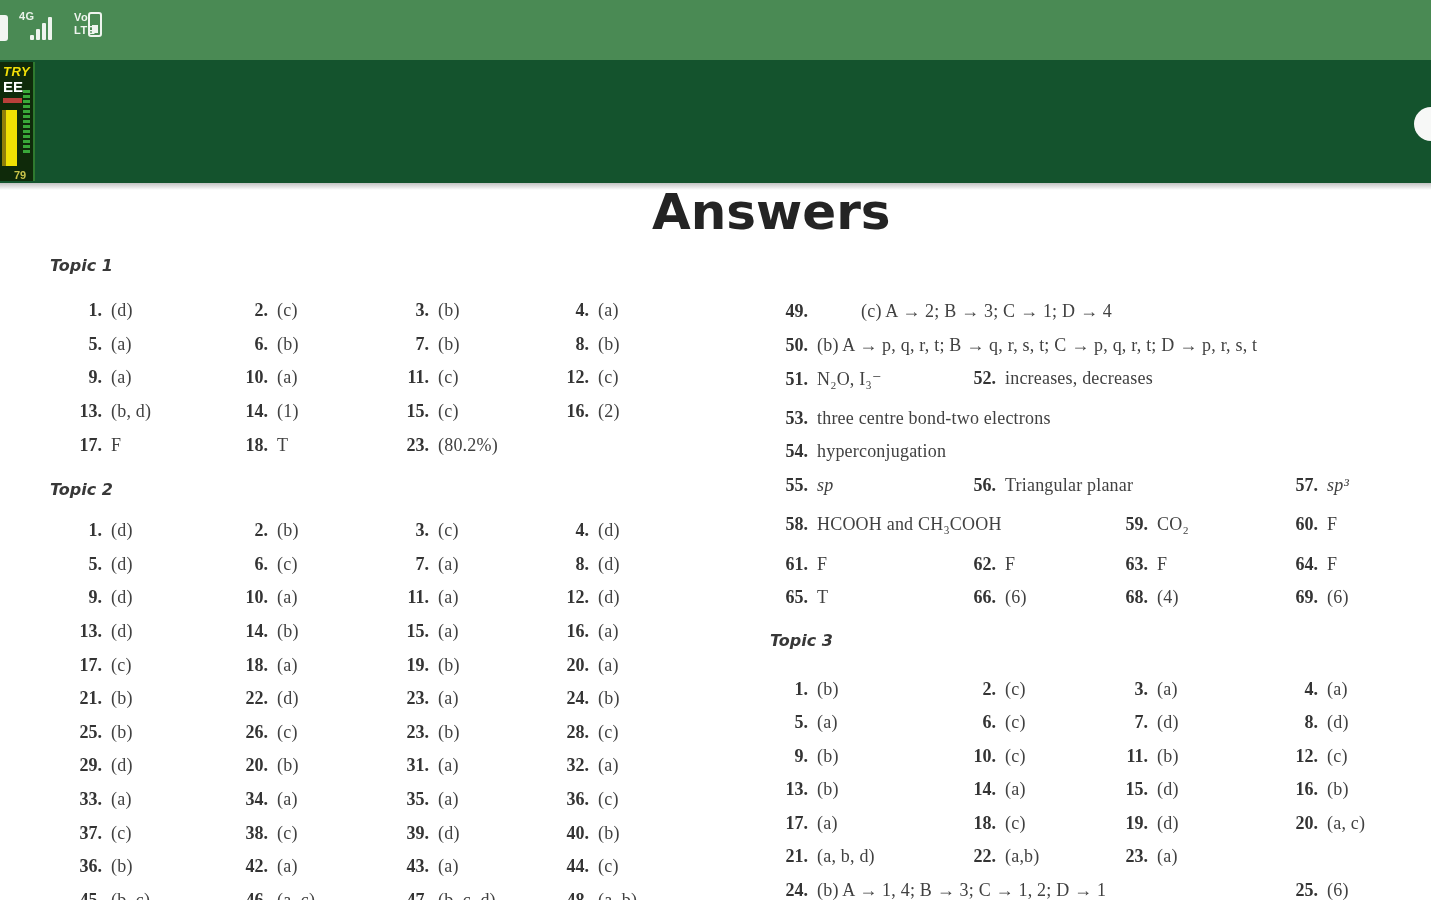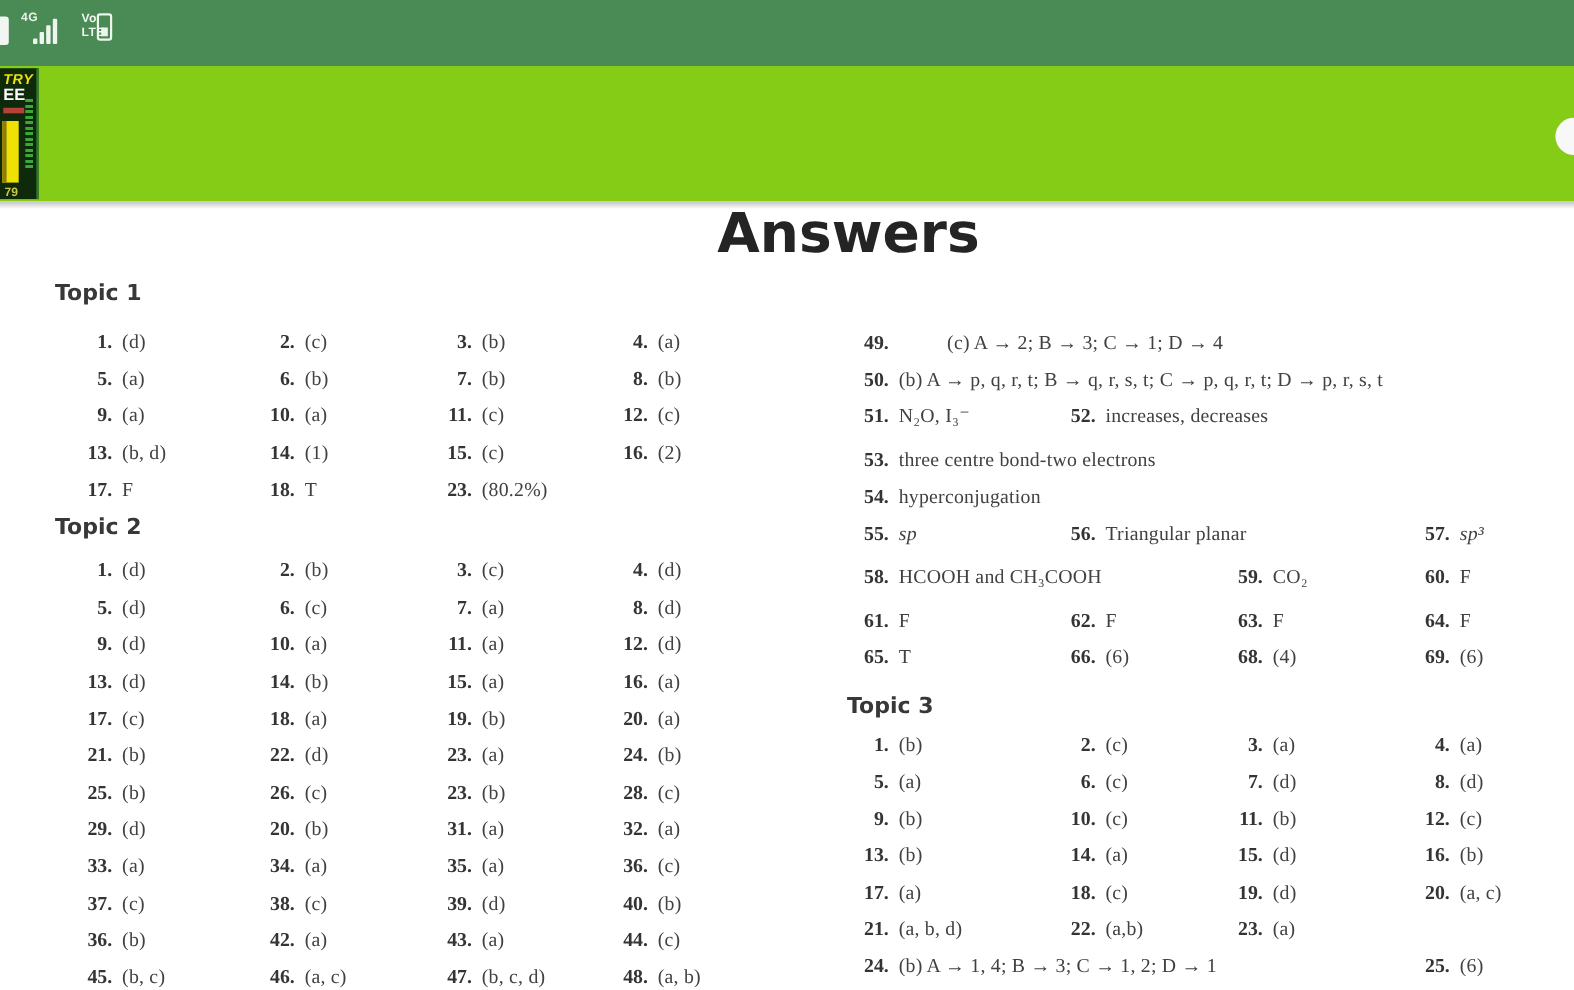--- a/index.html
+++ b/index.html
@@ -24,51 +24,51 @@
   .sb-bars i:nth-child(3){ left:12px; height:17px; }
   .sb-bars i:nth-child(4){ left:18px; height:23px; }
   .sb-volte { position:absolute; left:62px; top:11px; color:#eef4ee;
     font-size:11px; font-weight:bold; line-height:13px; letter-spacing:0.5px;margin-left:12px; }
   .sb-volte span { display:block; }
   .sb-hd { position:absolute; left:88px; top:12px; width:14px; height:25px;
     border:2px solid #eef4ee; border-radius:3px; }
   .sb-hd::after { content:""; position:absolute; left:2px; bottom:2px; width:6px; height:8px;
     background:#eef4ee; }
   
-  .header { position:absolute; left:0; top:60px; width:100%; height:123px; background:#84cc16; }
+  .header { position:absolute; left:0; top:60px; width:100%; height:123px; background:#14532d; }
   .thumb { position:absolute; left:0; top:2px; width:35px; height:119px;
     background:#0f2a0a; border-right:2px solid #2f7a2f; overflow:hidden; cursor:pointer; }
   .t-line1 { color:#f2df08; font-weight:bold; font-style:italic; font-size:13px;
     line-height:15px; padding:2px 0 0 3px; letter-spacing:0.5px; }
   .t-line2 { color:#ffffff; font-weight:bold; font-size:15px; line-height:16px; padding-left:3px; }
   .t-red { width:19px; height:5px; background:#b8403a; margin:3px 0 0 3px; }
   .t-yellow { position:absolute; left:2px; top:48px; width:15px; height:56px;
     background:#efe104; border-left:4px solid #8f7f0a; }
   .t-sidegreen { position:absolute; right:3px; top:28px; width:7px; height:64px;
     background:repeating-linear-gradient(to bottom,#39a839 0 3px, rgba(0,0,0,0) 3px 5px); }
-  .t-badge { position:absolute; left:4px; bottom:0px; color:#c9c44a; font-size:11px; font-weight:bold; }
+  .t-badge { position:absolute; left:14px; bottom:0px; color:#c9c44a; font-size:11px; font-weight:bold; }
   .fab { position:absolute; right:-17px; top:47px; width:34px; height:34px;
     border-radius:50%; background:#f7f8f7; cursor:pointer; }
   
   .page-top-shadow { position:absolute; left:0; top:183px; width:100%; height:7px;
     background:linear-gradient(#c2c2c2, #ffffff); }
   .page-title {
     position:absolute; left:652px; top:183px;
     font-family:"DejaVu Sans", sans-serif; font-weight:bold;
     font-size:50px; color:#242424; letter-spacing:0px;
   }
   .section-heading {
     font-family:"DejaVu Sans", sans-serif; font-weight:bold;
-    font-size:20px; color:#383838; height:32px; line-height:32px;
+    font-size:16px; color:#383838; height:32px; line-height:32px;font-style:italic;
   }
   .left-block  { position:absolute; left:44px;  top:250px; width:625px; }
   .right-block { position:absolute; left:756px; top:295px; width:670px; }
   .left-block .section-heading { margin:0 0 12px 6px; }
-  .left-block .rows + .section-heading { margin-bottom:8px; }
-  .right-block .section-heading { margin:10px 0 4px 14px; }
+  .left-block .rows + .section-heading { margin-top:12px; margin-bottom:8px; }
+  .right-block .section-heading { margin:10px 0 16px 14px; }
   .ans-row { display:grid; align-items:center; }
   .left-block  .ans-row { grid-template-columns:166px 161px 160px 129px; height:33.6px; }
   .right-block .ans-row { grid-template-columns:188px 152px 170px 151px; height:33.5px; }
   .rows.right-sec-0 .ans-row:nth-child(3),
   .rows.right-sec-0 .ans-row:nth-child(6),
   .rows.right-sec-0 .ans-row:nth-child(7) { margin-bottom:6px; }
   .ans-cell { display:flex; align-items:baseline; white-space:nowrap; }
   .ans-num {
     display:inline-block; flex:0 0 auto; text-align:right;
     font-family:"Liberation Serif","DejaVu Serif",serif;

